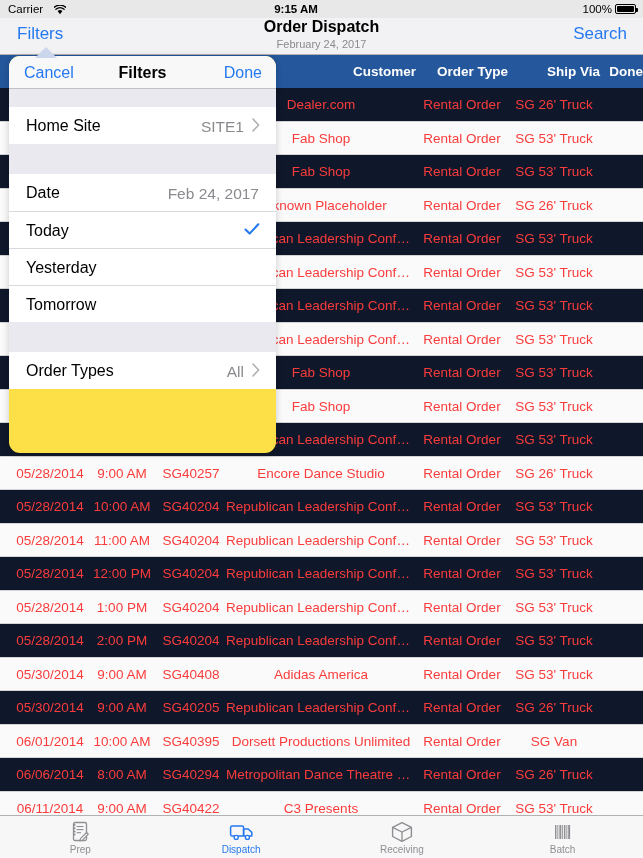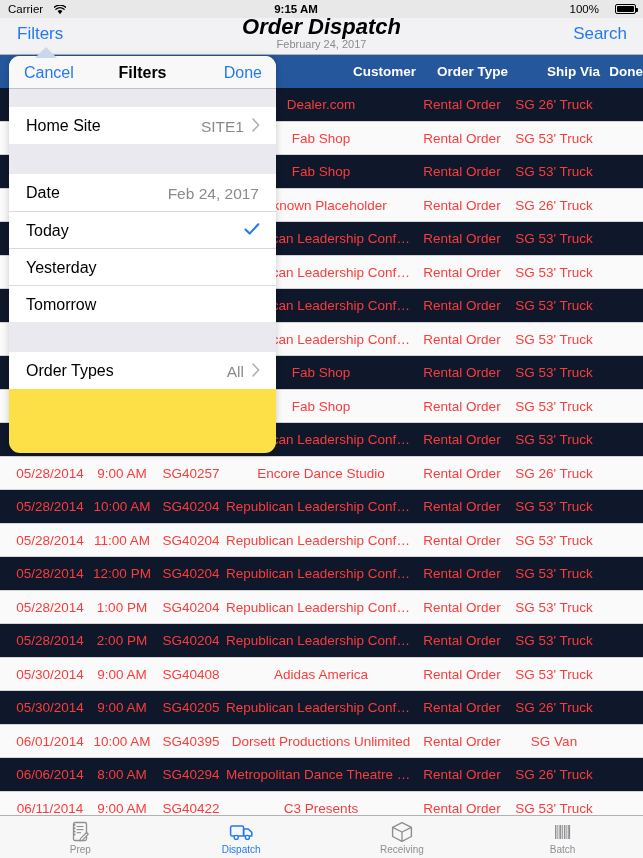--- a/index.html
+++ b/index.html
@@ -19,21 +19,21 @@
     font-size:11.5px; color:#000;
     display:flex; align-items:center;
   }
   .sb-left { position:absolute; left:8px; display:flex; align-items:center; gap:11px; }
   .sb-carrier { font-size:11.5px; }
   .wifi-icon { display:inline-block; width:12px; height:10px; position:relative; top:1px; }
   .sb-center {
     position:absolute; left:0; width:592px; text-align:center;
     font-weight:bold; font-size:11.5px;
   }
-  .sb-right { position:absolute; right:7px; display:flex; align-items:center; gap:16px; }
+  .sb-right { position:absolute; right:7px; display:flex; align-items:center; gap:3px; }
   .batt-pct { font-size:11.5px; }
   .batt {
     width:21px; height:10px; border:1px solid #000; border-radius:2px;
     position:relative; display:inline-block;
   }
   .batt::after{
     content:""; position:absolute; right:-3px; top:3px; width:2px; height:4px;
     background:#000; border-radius:0 1px 1px 0;
   }
   .batt-fill{ position:absolute; left:1px; top:1px; bottom:1px; background:#000; border-radius:1px; }
@@ -48,21 +48,21 @@
     position:absolute; left:17px; top:6px;
     color:#2579f0; font-size:17px;
   }
   .nav-right {
     position:absolute; right:16px; top:6px;
     color:#2579f0; font-size:17px;
   }
   .nav-title-wrap {
     position:absolute; left:0; width:643px; top:-2px; text-align:center;
   }
-  .nav-title { font-size:22px; font-weight:bold; color:#000; display:block; line-height:22px;font-style:italic; }
+  .nav-title { font-size:16px; font-weight:bold; color:#000; display:block; line-height:22px; }
   .nav-sub   { font-size:11px; color:#8a8a8e; display:block; line-height:13px; }
 
   
   .table-header {
     position:absolute; top:55px; left:0; width:643px; height:33px;
     background:#24579c;
     color:#fff; font-size:13.5px; font-weight:bold;
   }
   .th { position:absolute; top:9px; text-align:right; }
   .th-customer { left:226px; width:190px; }

